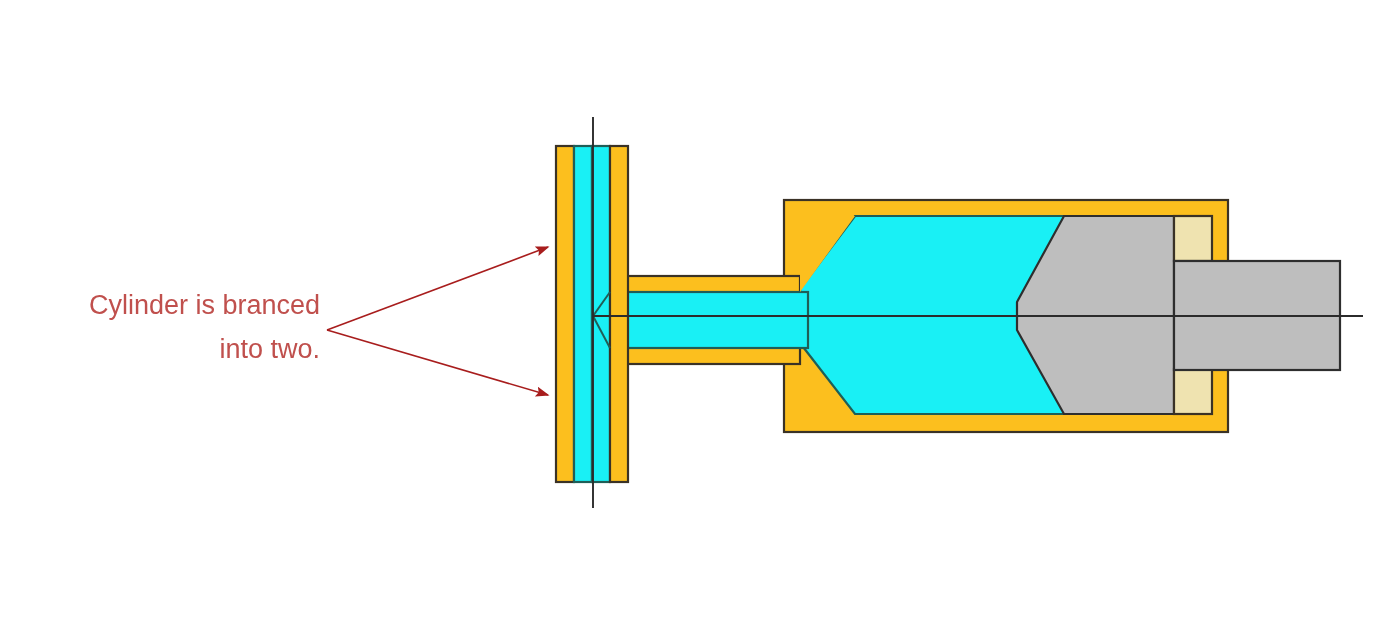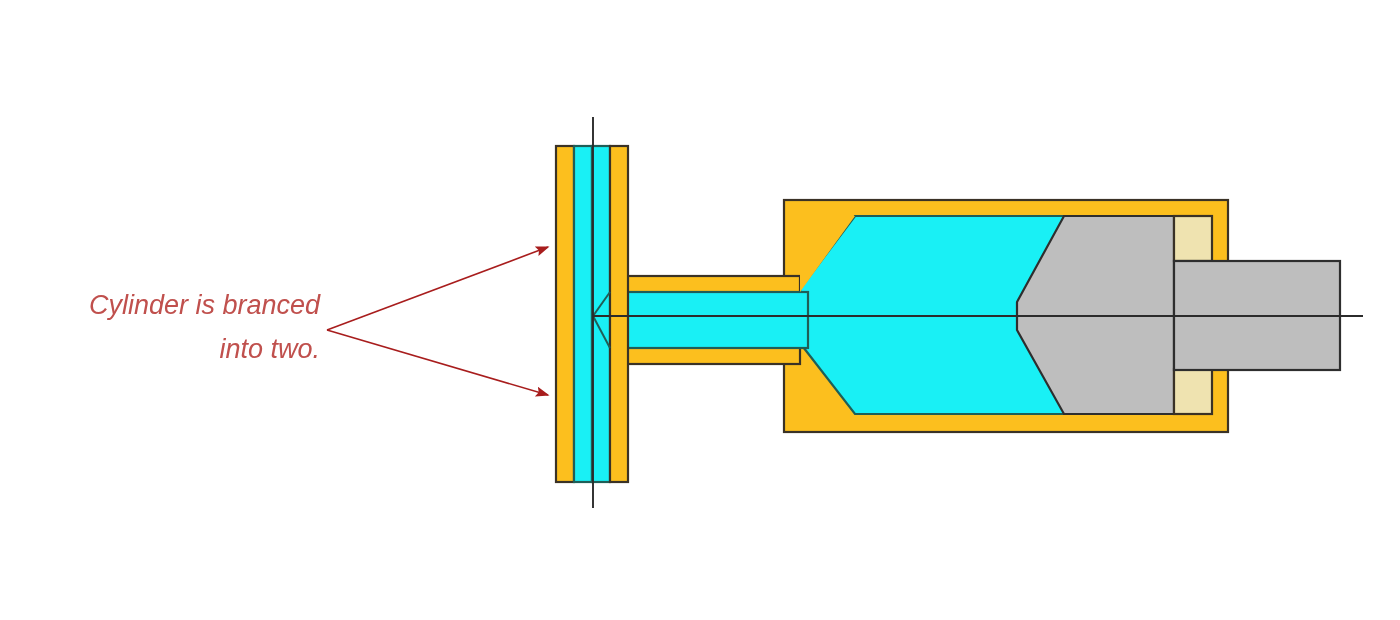--- a/index.html
+++ b/index.html
@@ -13,21 +13,20 @@
     font-family: "Liberation Sans", sans-serif;
     overflow: hidden;
     position: relative;
   }
   #diagram-root {
     position: absolute;
     left: 0;
     top: 0;
     width: 1400px;
     height: 620px;
-    font-style: italic;
   }
   svg#schematic {
     display: block;
     width: 1400px;
     height: 620px;
     background: #ffffff;
   }
   .anno-text {
     font-family: "Liberation Sans", sans-serif;
     font-size: 27px;

